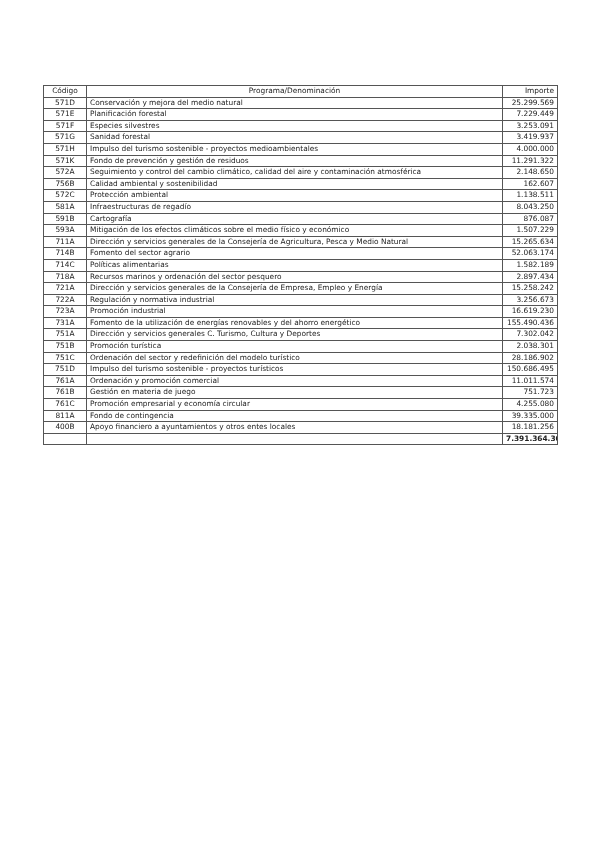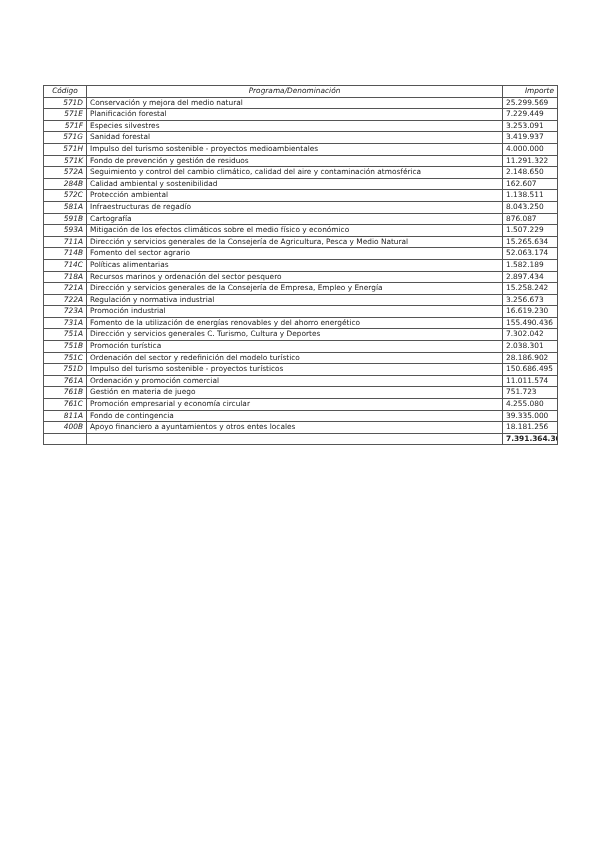--- a/index.html
+++ b/index.html
@@ -18,28 +18,28 @@
   }
   table.budget td, table.budget th {
     border: 0.8px solid #555;
     height: 10.6px;
     padding: 0 3px;
     line-height: 10.6px;
     white-space: nowrap;
     overflow: hidden;
     font-weight: normal;
   }
-  table.budget th { font-style: italic; text-align: center; }
+  table.budget th { text-align: center; }
   table.budget th.amt { text-align: right; }
   col.c-code { width: 43px; }
   col.c-name { width: 416px; }
   col.c-amt { width: 55px; }
-  td.code { text-align: right; font-style: italic; }
+  td.code { text-align: center; }
   td.name { text-align: left; }
-  td.amt { text-align: left; }
+  td.amt { text-align: right; }
   tr.total td.amt { font-weight: bold; }
 </style>
 </head>
 <body>
 
 <div class="page">
   <table class="budget">
     <colgroup>
       <col class="c-code">
         <col class="c-name">
@@ -82,21 +82,21 @@
           <td class="code">571K</td>
           <td class="name">Fondo de prevención y gestión de residuos</td>
           <td class="amt">11.291.322</td>
         </tr>
         <tr>
           <td class="code">572A</td>
           <td class="name">Seguimiento y control del cambio climático, calidad del aire y contaminación atmosférica</td>
           <td class="amt">2.148.650</td>
         </tr>
         <tr>
-          <td class="code">284B</td>
+          <td class="code">756B</td>
           <td class="name">Calidad ambiental y sostenibilidad</td>
           <td class="amt">162.607</td>
         </tr>
         <tr>
           <td class="code">572C</td>
           <td class="name">Protección ambiental</td>
           <td class="amt">1.138.511</td>
         </tr>
         <tr>
           <td class="code">581A</td>

